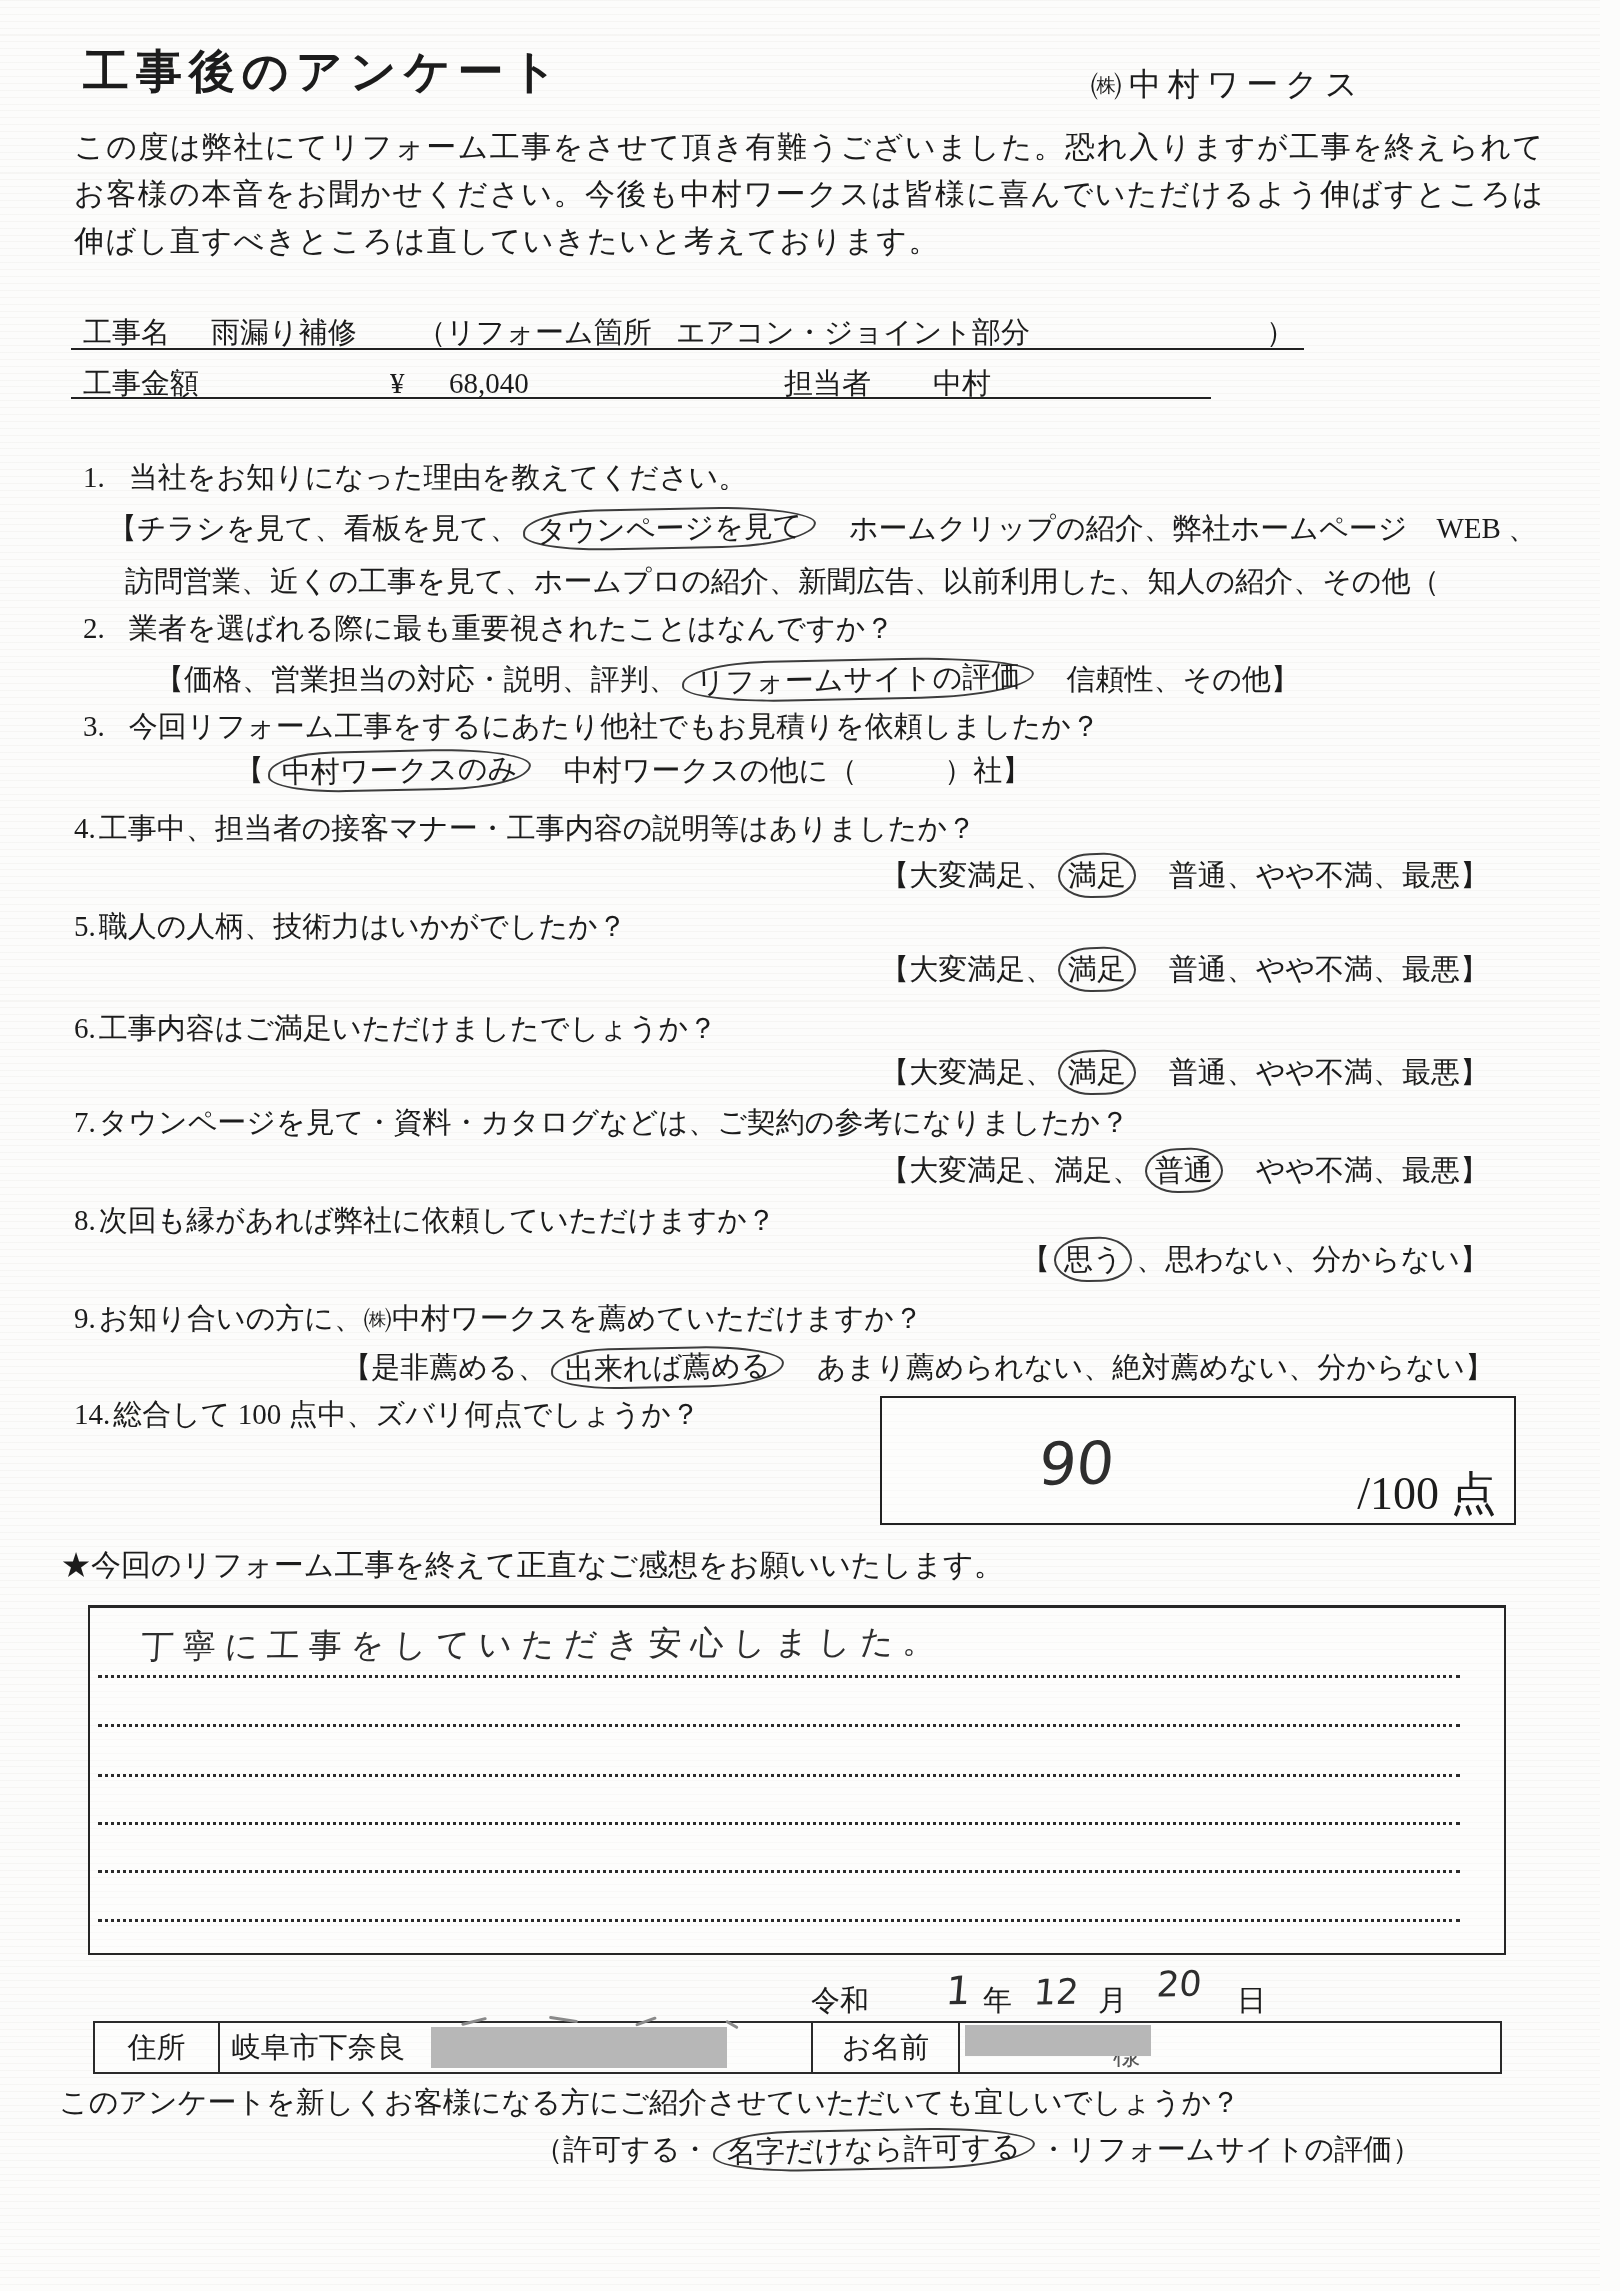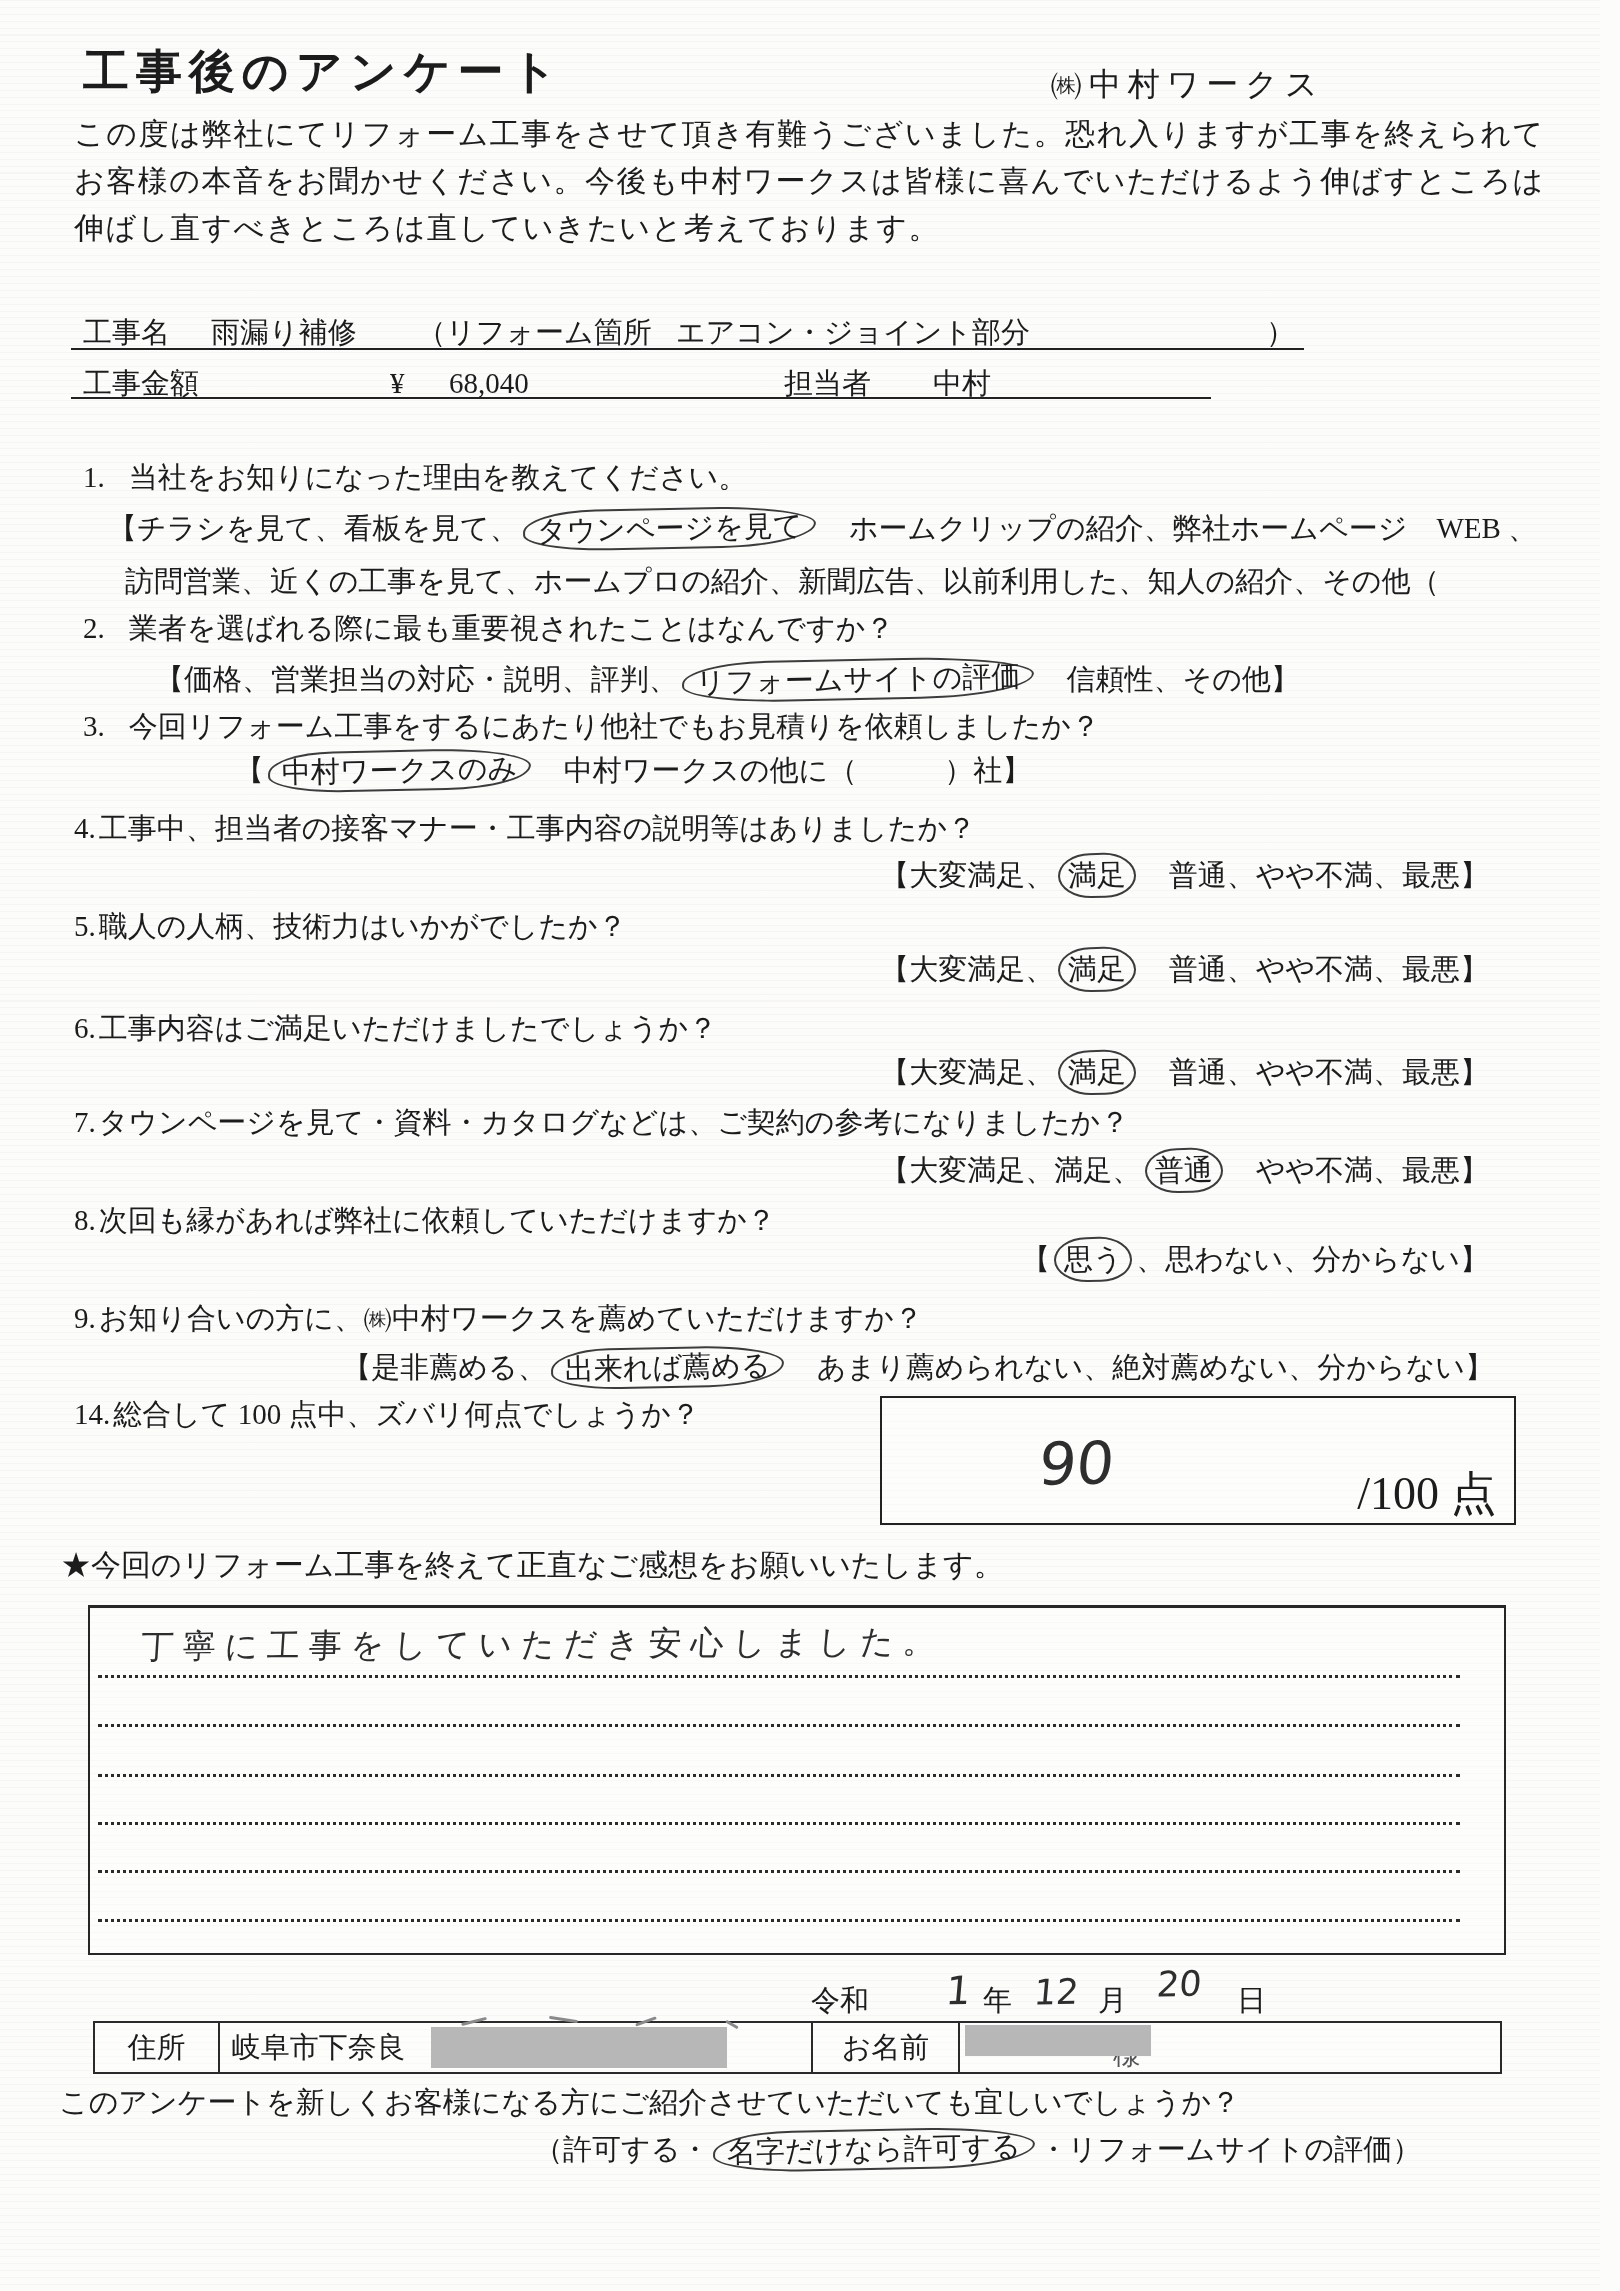--- a/index.html
+++ b/index.html
@@ -15,21 +15,21 @@
     background:
       repeating-linear-gradient(180deg,
         rgba(190,185,175,0.10) 0px, rgba(190,185,175,0.10) 1px,
         rgba(255,255,255,0) 1px, rgba(255,255,255,0) 6.9px);
   }
   .abs{position:absolute;white-space:nowrap;}
   .t30{font-size:29px;line-height:1.25;}
   .t31{font-size:30px;}
   .doc-title{font-size:46px;font-weight:700;letter-spacing:6.9px;}
   .company{font-size:32px;letter-spacing:6.9px;}
-  .intro{font-size:30px;line-height:47px;letter-spacing:1.5px;white-space:normal;}
+  .intro{font-size:30px;line-height:47px;letter-spacing:1.5px;white-space:normal;margin-top:13px;}
   .rule{position:absolute;height:0;border-bottom:2.5px solid #222;}
   .q-no{display:inline-block;}
   .q-gap{margin-left:24px;}
   .q-gap0{margin-left:2.9px;}
   .hand-circle{
     display:inline-block;
     border:2.5px solid #3c3c3c;
     border-radius:48% 52% 55% 45% / 72% 60% 78% 55%;
     padding:2px 11.8px;margin:0 3.9px;
     transform:rotate(-1.2deg);
@@ -51,21 +51,21 @@
   .redact{position:absolute;background:#b7b7b7;}
   .stroke{position:absolute;background:#8a8a8a;border-radius:2px;}
   .peek{color:#555;}
 </style>
 </head>
 <body>
 
 <div class="page">
 
   <div class="abs doc-title" style="left:83px;top:41px;">工事後のアンケート</div>
-  <div class="abs company" style="left:1050px;top:63px;">㈱中村ワークス</div>
+  <div class="abs company" style="left:1090px;top:63px;">㈱中村ワークス</div>
 
   <div class="abs intro" style="left:74px;top:110px;width:1490px;">この度は弊社にてリフォーム工事をさせて頂き有難うございました。恐れ入りますが工事を終えられてお客様の本音をお聞かせください。今後も中村ワークスは皆様に喜んでいただけるよう伸ばすところは伸ばし直すべきところは直していきたいと考えております。</div>
 
   <div class="abs t30" style="left:83px;top:314px;">工事名</div>
   <div class="abs t30" style="left:211px;top:314px;">雨漏り補修</div>
   <div class="abs t30" style="left:417px;top:314px;">（リフォーム箇所</div>
   <div class="abs t30" style="left:676px;top:314px;">エアコン・ジョイント部分</div>
   <div class="abs t30" style="left:1266px;top:314px;">）</div>
   <div class="rule" style="left:71px;top:348px;width:1233px;"></div>
 

